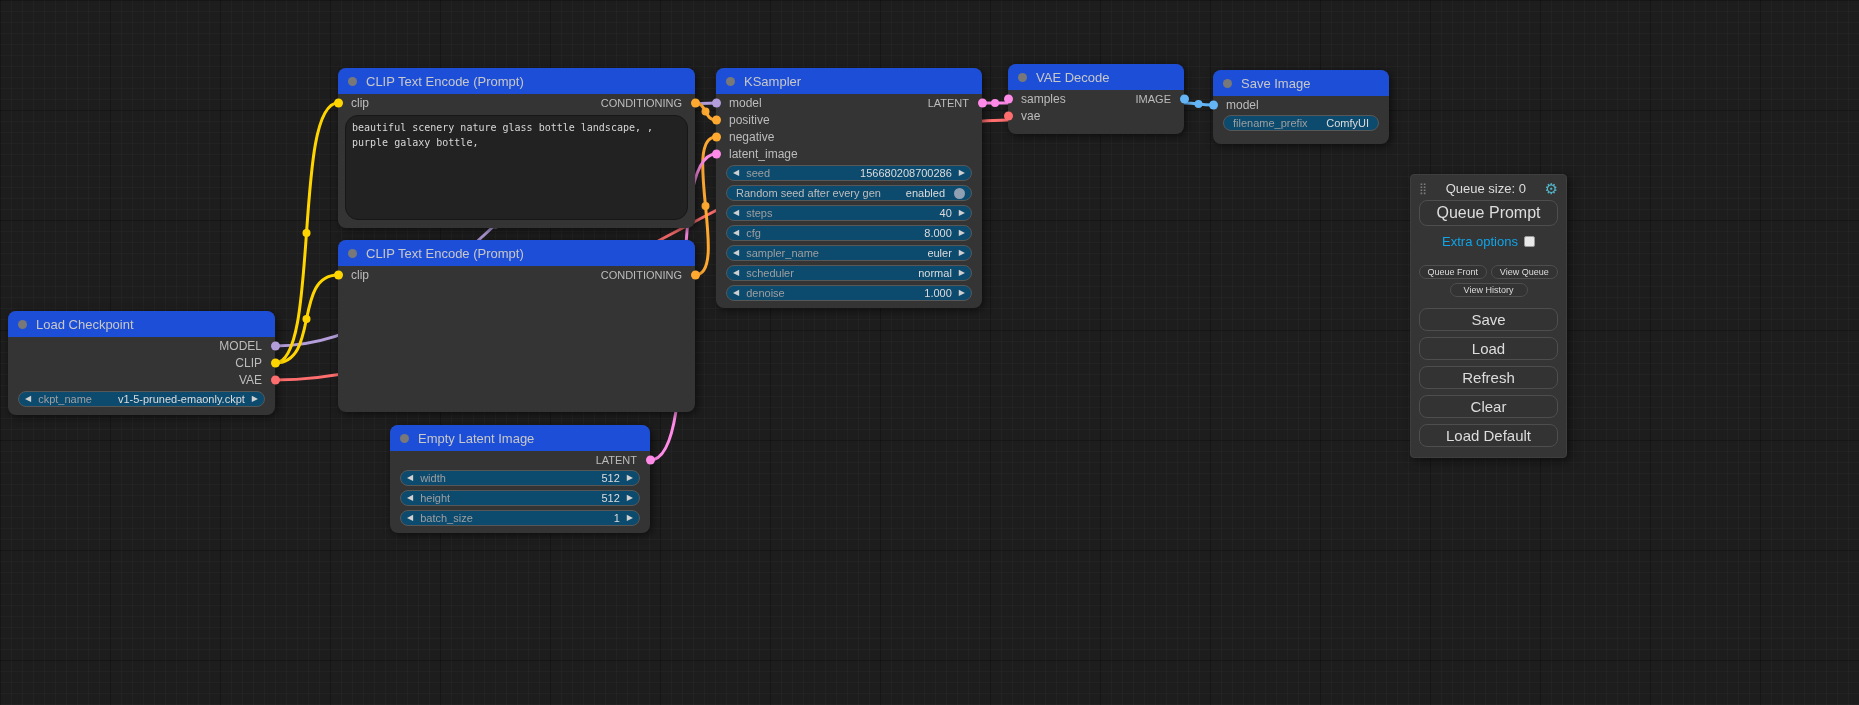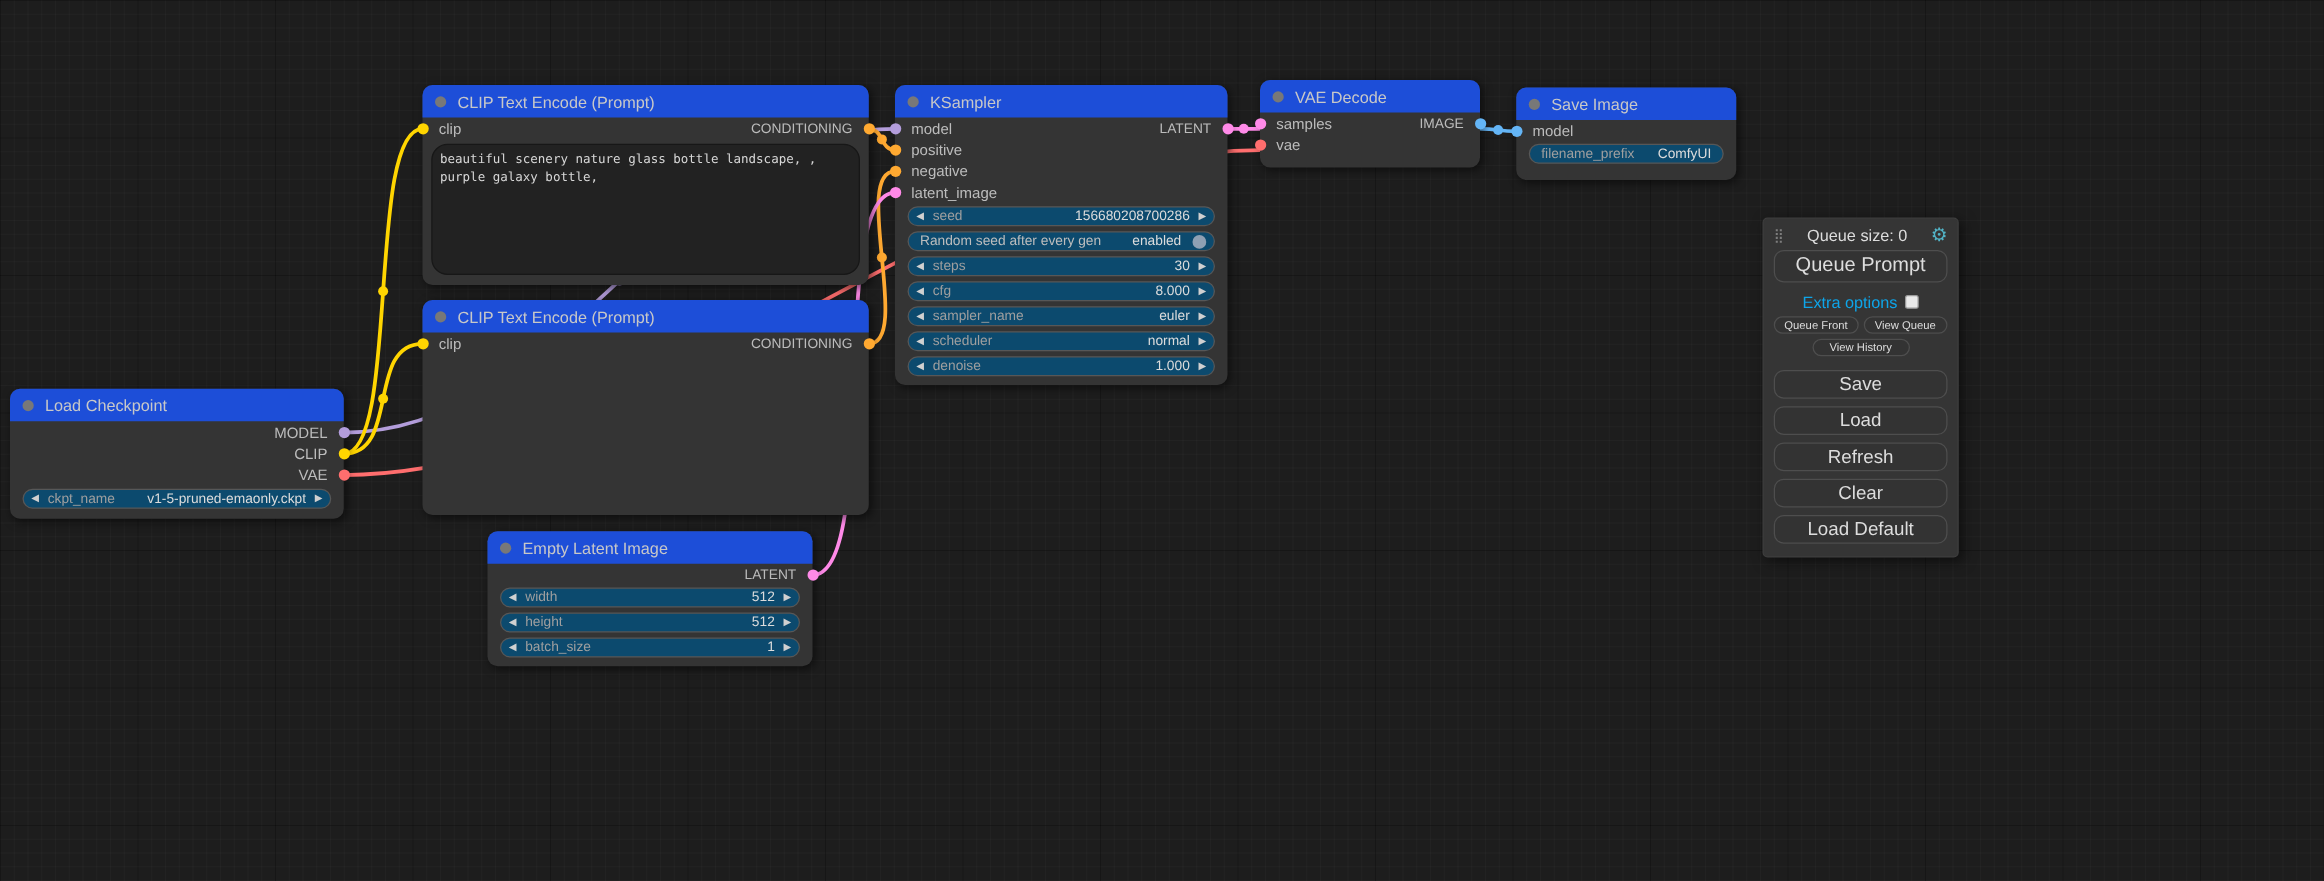--- a/index.html
+++ b/index.html
@@ -69,21 +69,21 @@
   .btn {
     display: block; width: 100%; background: #333; border: 1px solid #4e4e4e;
     color: #ddd; border-radius: 8px; font-family: inherit; cursor: pointer;
     text-align: center;
   }
   .btn.queue { height: 26px; font-size: 16px; margin-top: 2px; }
   .btn.big { height: 23px; font-size: 15px; margin-top: 6px; }
   .btn.big.first { margin-top: 11px; }
   .extra { display: flex; align-items: center; justify-content: center; gap: 6px; color: #0ea5e9; font-size: 13px; margin-top: 8px; }
   .checkbox { width: 11px; height: 11px; background: #e9e9e9; border: 1px solid #9a9a9a; border-radius: 2px; cursor: pointer; }
-  .row2 { display: flex; gap: 4px; margin-top: 4px; }
+  .row2 { display: flex; gap: 4px; margin-top: 16px; }
   .btn.small { height: 14px; font-size: 9px; padding: 0 2px; border-radius: 7px; flex: 1; width: auto; line-height: 12px; }
   .hist-wrap { display: flex; justify-content: center; margin-top: 4px; }
   .btn.small.hist { flex: none; width: 78px; }
 </style>
 </head>
 <body>
 
 <svg id="wires" width="1859" height="705">
   <path class="wire" d="M 275 346 C 455 346 536 103 716 103" fill="none" stroke-width="3" stroke="#B39DDB"></path>
   <path class="wire" d="M 275 363 C 320 363 293 103 338 103" fill="none" stroke-width="3" stroke="#FFD500"></path>
@@ -216,21 +216,21 @@
     <span class="w-arrow">▶</span>
   </div>
   <div class="widget noarrow">
     <span class="w-label" style="color:#bdbdbd">Random seed after every gen</span>
     <span class="w-value">enabled</span>
     <span class="toggle-knob"></span>
   </div>
   <div class="widget">
     <span class="w-arrow">◀</span>
     <span class="w-label">steps</span>
-    <span class="w-value">30</span>
+    <span class="w-value">40</span>
     <span class="w-arrow">▶</span>
   </div>
   <div class="widget">
     <span class="w-arrow">◀</span>
     <span class="w-label">cfg</span>
     <span class="w-value">8.000</span>
     <span class="w-arrow">▶</span>
   </div>
   <div class="widget">
     <span class="w-arrow">◀</span>

